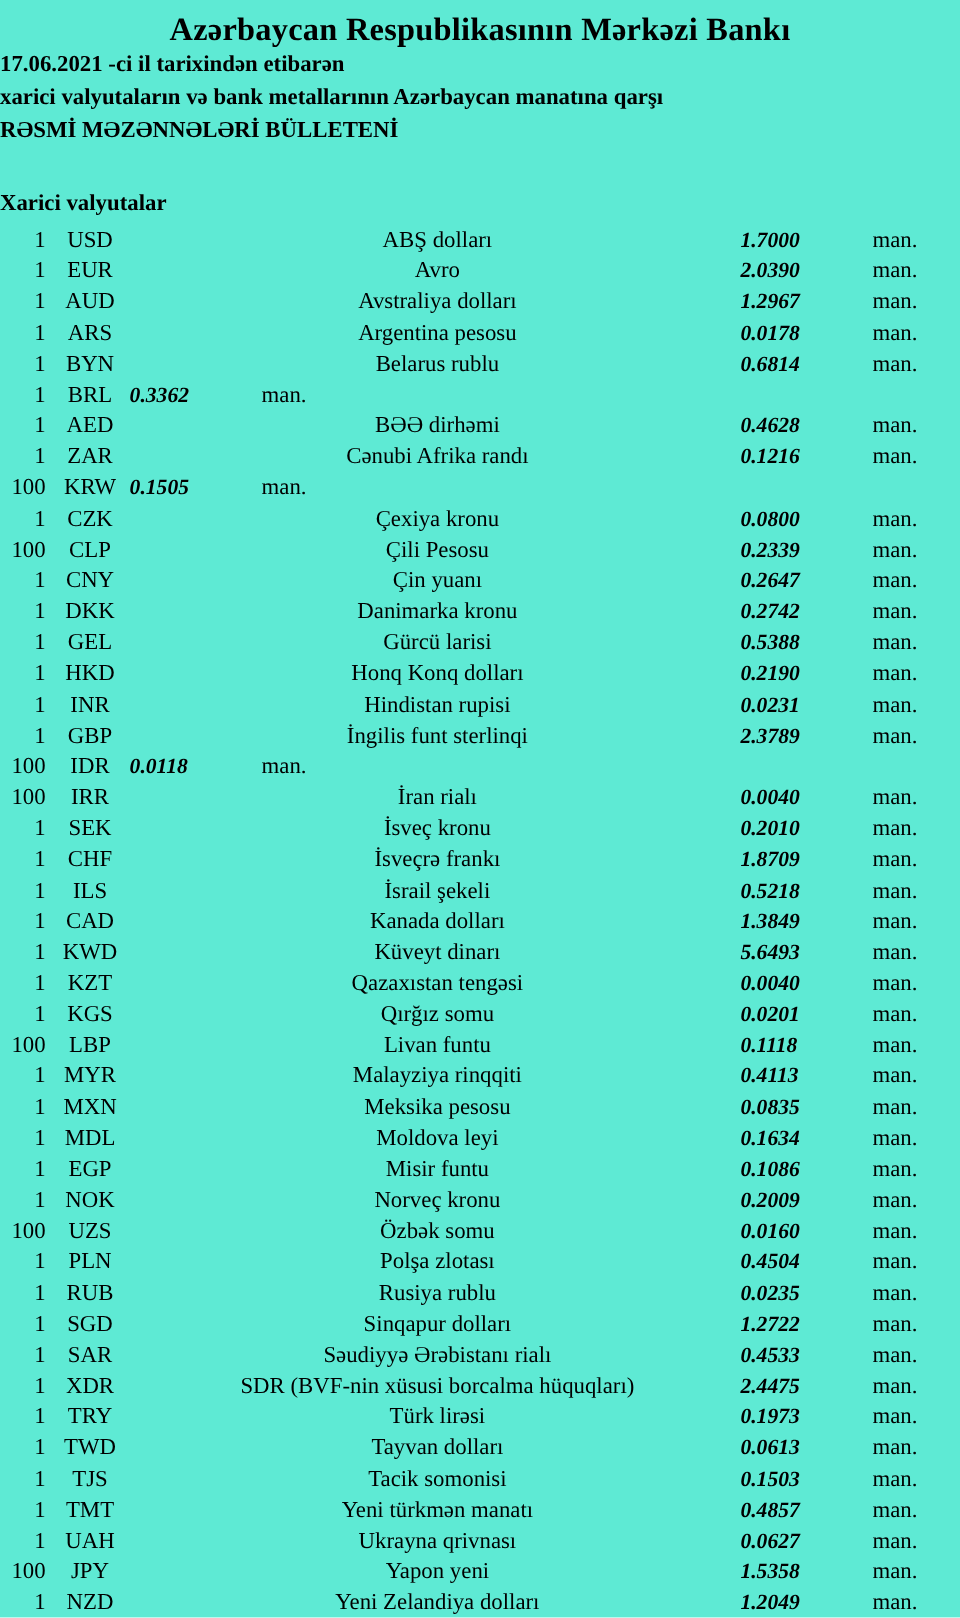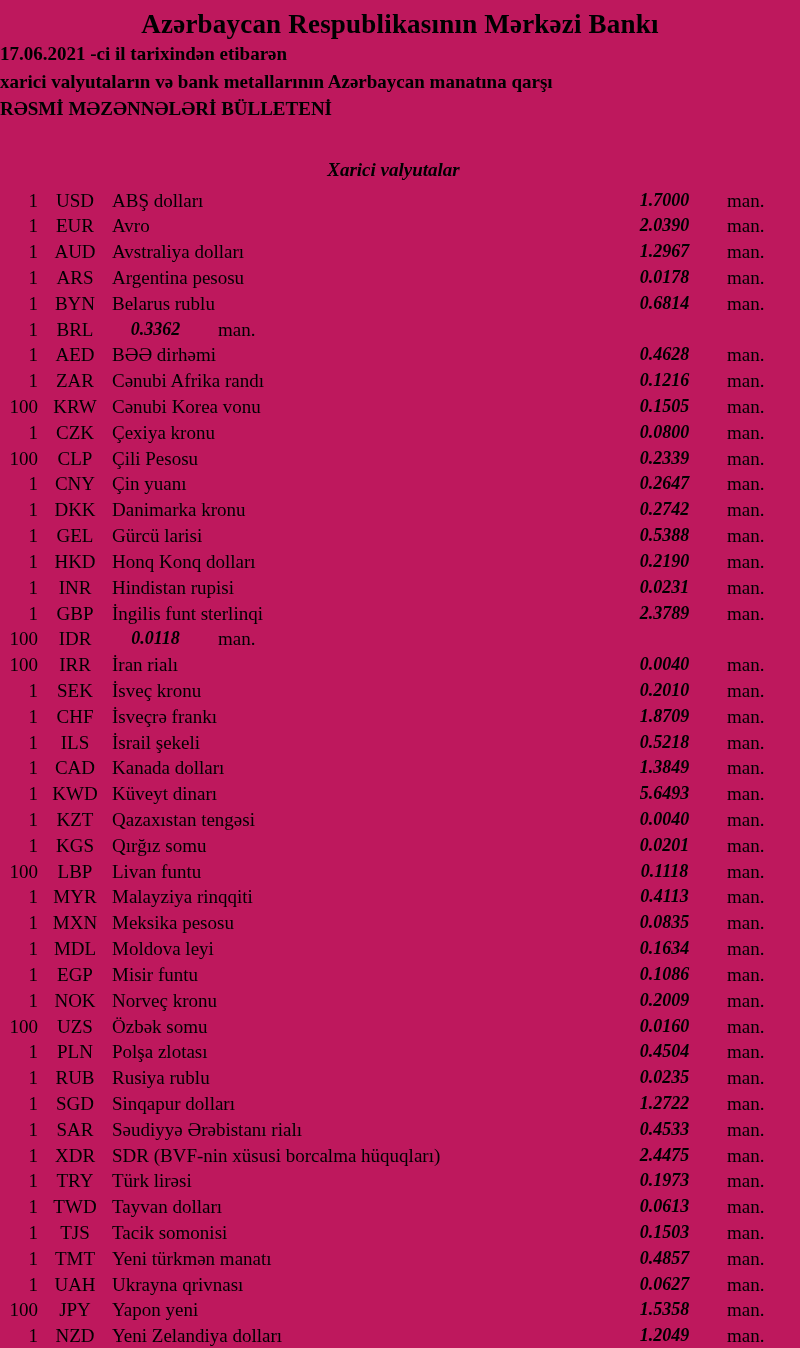--- a/index.html
+++ b/index.html
@@ -6,62 +6,60 @@
     margin: 0;
     padding: 0;
     background: #ffffff;
     color: #000000;
     font-family: "Liberation Serif", "DejaVu Serif", serif;
   }
   .page {
     position: relative;
     width: 800px;
     height: 1348px;
-    background: #be185d;
+    background: #5eead4;
     overflow: hidden;
   }
   .bank-name {
     margin: 0;
     padding-top: 9px;
     text-align: center;
     font-size: 27px;
     line-height: 31px;
     font-weight: bold;
     letter-spacing: 0.2px;
   }
   .sub-line {
     text-align: left;
     font-size: 19px;
     line-height: 27.5px;
     font-weight: bold;
   }
   .section-title {
     margin: 36px 13px 0 0;
-    text-align: center;
     font-size: 19px;
     line-height: 22px;
     font-weight: bold;
-    font-style: italic;
   }
   .rates-table {
     width: 772px;
     margin-top: 7px;
   }
   .row {
     display: flex;
     height: 25.82px;
     line-height: 25.82px;
     font-size: 19px;
     white-space: nowrap;
   }
   .cell-qty  { flex: none; width: 38px;  text-align: right; }
   .cell-code { flex: none; width: 66px;  text-align: center; margin-left: 4px; }
-  .cell-name { flex: 1; padding-left: 4px; overflow: hidden; }
+  .cell-name { flex: 1; padding-left: 4px; overflow: hidden; text-align: center; }
   .cell-rate {
-    flex: none; width: 95px; text-align: center;
+    flex: none; width: 95px; text-align: left;
     font-weight: bold; font-style: italic; font-size: 18px;
   }
   .cell-unit { flex: none; width: 60px; padding-left: 15px; box-sizing: border-box; }
 </style>
 </head>
 <body>
 
 <div class="page">
   <header>
     <h1 class="bank-name">Azərbaycan Respublikasının Mərkəzi Bankı</h1>
@@ -124,21 +122,20 @@
       <div class="row">
         <span class="cell-qty">1</span>
         <span class="cell-code">ZAR</span>
         <span class="cell-name">Cənubi Afrika randı</span>
         <span class="cell-rate">0.1216</span>
         <span class="cell-unit">man.</span>
       </div>
       <div class="row">
         <span class="cell-qty">100</span>
         <span class="cell-code">KRW</span>
-        <span class="cell-name">Cənubi Korea vonu</span>
         <span class="cell-rate">0.1505</span>
         <span class="cell-unit">man.</span>
       </div>
       <div class="row">
         <span class="cell-qty">1</span>
         <span class="cell-code">CZK</span>
         <span class="cell-name">Çexiya kronu</span>
         <span class="cell-rate">0.0800</span>
         <span class="cell-unit">man.</span>
       </div>

